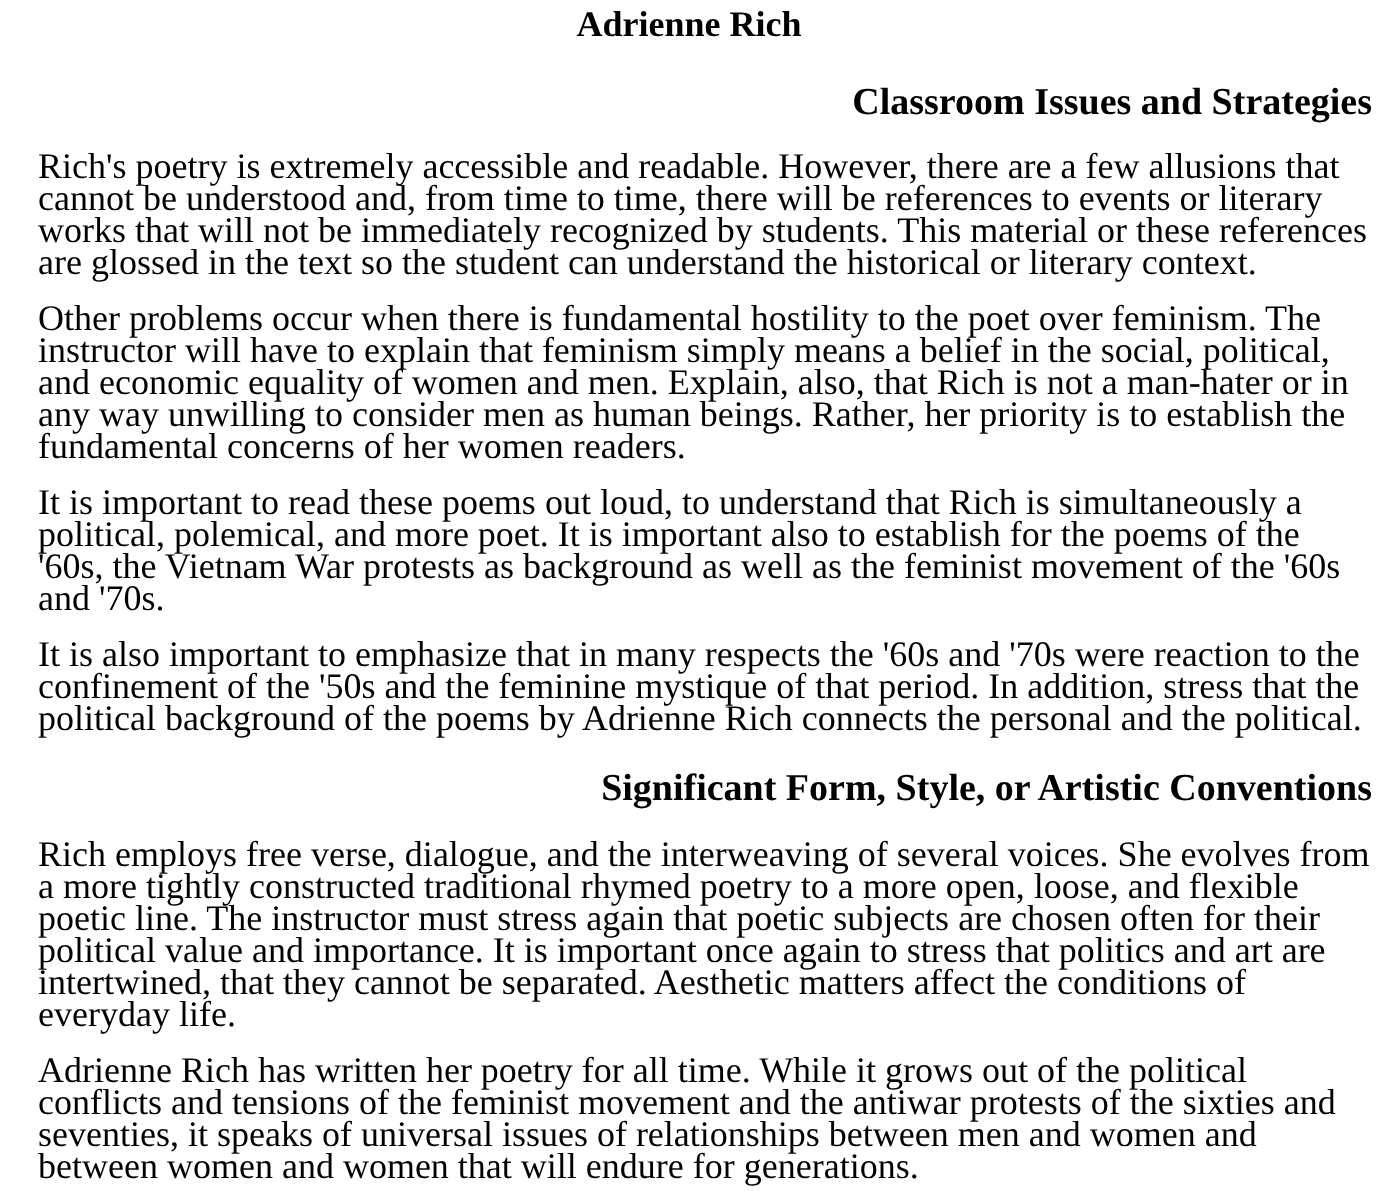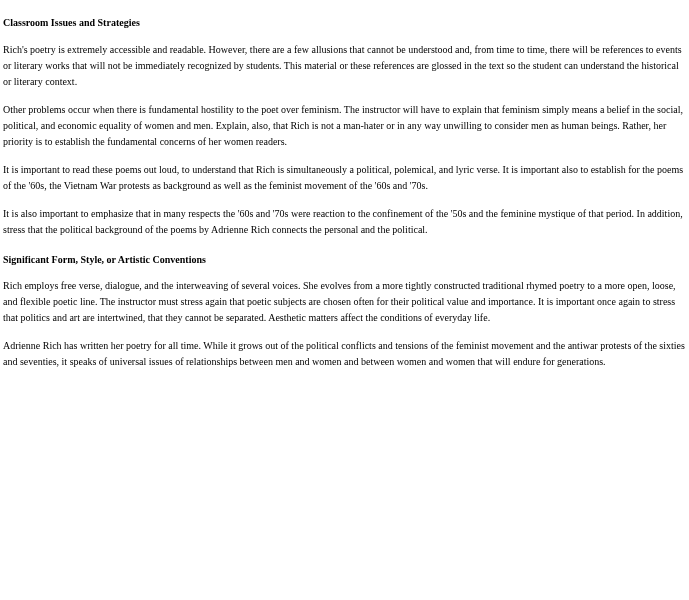--- a/index.html
+++ b/index.html
@@ -29,49 +29,51 @@
     text-align: center;
     font-size: 15px;
     font-weight: bold;
     margin: 13px 0 0 0;
     line-height: 1.25;
   }
   .editor-label {
     font-style: italic;
   }
   .section-heading {
-    font-size: 10px;
+    font-size: 19px;
     font-weight: bold;
     line-height: 1.25;
     margin: 16px 0 0 0;
+    text-align: right;
   }
   .para {
-    font-size: 10px;
+    font-size: 18px;
     line-height: 16px;
-    margin: 12px 0 0 0;
+    margin: 12px 0 0 16px;
     text-align: left;
   }
 </style>
 </head>
 <body>
 
 <div class="page">
 
   <div class="doc-title">
+    <div>Adrienne Rich</div>
   </div>
 
 
   <div>
     <h2 class="section-heading">Classroom Issues and Strategies</h2>
     <p class="para">Rich's poetry is extremely accessible and readable. However, there are a few allusions that cannot be understood and, from time to time, there will be references to events or literary works that will not be immediately recognized by students. This material or these references are glossed in the text so the student can understand the historical or literary context.</p>
     <p class="para">Other problems occur when there is fundamental hostility to the poet over feminism. The instructor will have to explain that feminism simply means a belief in the social, political, and economic equality of women and men. Explain, also, that Rich is not a man-hater or in any way unwilling to consider men as human beings. Rather, her priority is to establish the fundamental concerns of her women readers.</p>
   </div>
 
   <div>
-    <p class="para">It is important to read these poems out loud, to understand that Rich is simultaneously a political, polemical, and lyric verse. It is important also to establish for the poems of the '60s, the Vietnam War protests as background as well as the feminist movement of the '60s and '70s.</p>
+    <p class="para">It is important to read these poems out loud, to understand that Rich is simultaneously a political, polemical, and more poet. It is important also to establish for the poems of the '60s, the Vietnam War protests as background as well as the feminist movement of the '60s and '70s.</p>
     <p class="para">It is also important to emphasize that in many respects the '60s and '70s were reaction to the confinement of the '50s and the feminine mystique of that period. In addition, stress that the political background of the poems by Adrienne Rich connects the personal and the political.</p>
   </div>
 
   <div>
     <h2 class="section-heading">Significant Form, Style, or Artistic Conventions</h2>
     <p class="para">Rich employs free verse, dialogue, and the interweaving of several voices. She evolves from a more tightly constructed traditional rhymed poetry to a more open, loose, and flexible poetic line. The instructor must stress again that poetic subjects are chosen often for their political value and importance. It is important once again to stress that politics and art are intertwined, that they cannot be separated. Aesthetic matters affect the conditions of everyday life.</p>
   </div>
 
   <div>
     <p class="para">Adrienne Rich has written her poetry for all time. While it grows out of the political conflicts and tensions of the feminist movement and the antiwar protests of the sixties and seventies, it speaks of universal issues of relationships between men and women and between women and women that will endure for generations.</p>

